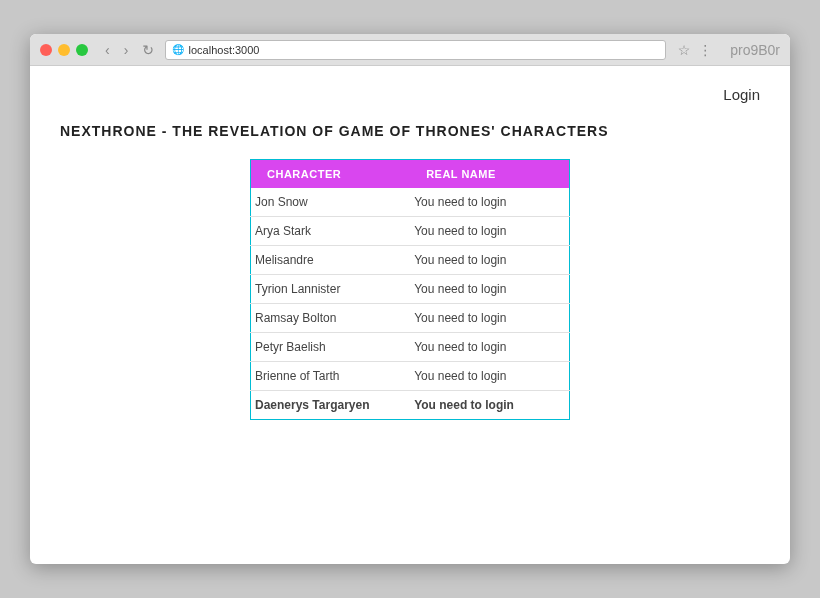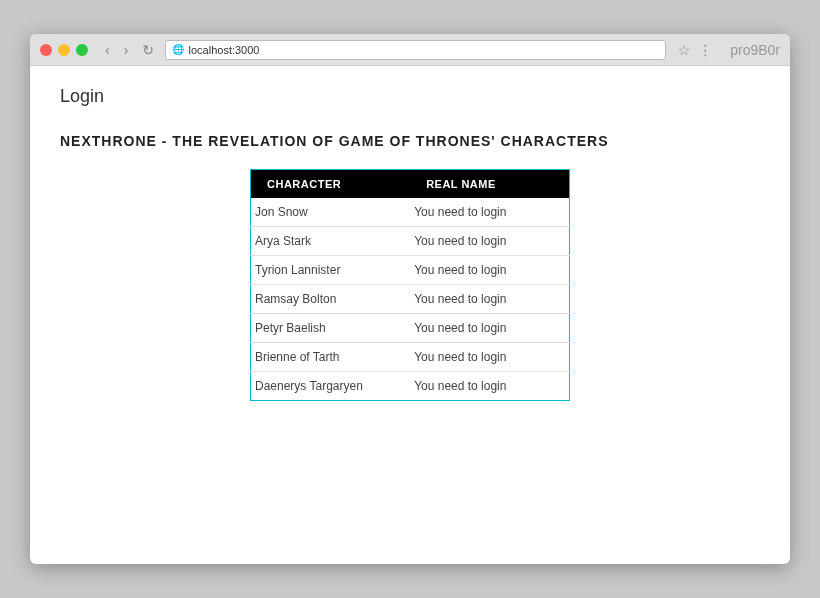--- a/index.html
+++ b/index.html
@@ -95,23 +95,24 @@
     }
 
     .browser-content {
       flex: 1;
       overflow-y: auto;
       padding: 20px 30px;
       position: relative;
     }
 
     .login-link {
-      font-size: 18px;
+      text-align: right;
+      font-size: 15px;
       color: #333;
-      margin-bottom: 26px;
+      margin-bottom: 20px;
     }
 
     .login-link a {
       color: #333;
       text-decoration: none;
     }
 
     .page-title {
       font-size: 14px;
       font-weight: bold;
@@ -121,38 +122,39 @@
     }
 
     .data-table {
       width: 320px;
       margin: 0 auto;
       border-collapse: collapse;
       border: 1px solid #00bcd4;
     }
 
     .data-table thead tr {
-      background: #000000;
+      background: #d946ef;
     }
 
     .data-table thead th {
       color: white;
       font-size: 11px;
       font-weight: bold;
       letter-spacing: 0.5px;
       padding: 8px 16px;
       text-align: left;
     }
 
     .data-table tbody tr {
       border-bottom: 1px solid #e0e0e0;
     }
 
     .data-table tbody tr:last-child {
       border-bottom: 1px solid #00bcd4;
+      font-weight: bold;
     }
 
     .data-table tbody td {
       padding: 7px 4px;
       font-size: 12px;
       color: #444;
     }
 
     .col-char { width: 160px; }
     .col-real { width: 160px; }
@@ -202,20 +204,24 @@
       <tbody id="table-body">
       <tr>
             <td>Jon Snow</td>
             <td>You need to login</td>
           </tr>
           <tr>
             <td>Arya Stark</td>
             <td>You need to login</td>
           </tr>
           <tr>
+            <td>Melisandre</td>
+            <td>You need to login</td>
+          </tr>
+          <tr>
             <td>Tyrion Lannister</td>
             <td>You need to login</td>
           </tr>
           <tr>
             <td>Ramsay Bolton</td>
             <td>You need to login</td>
           </tr>
           <tr>
             <td>Petyr Baelish</td>
             <td>You need to login</td>

